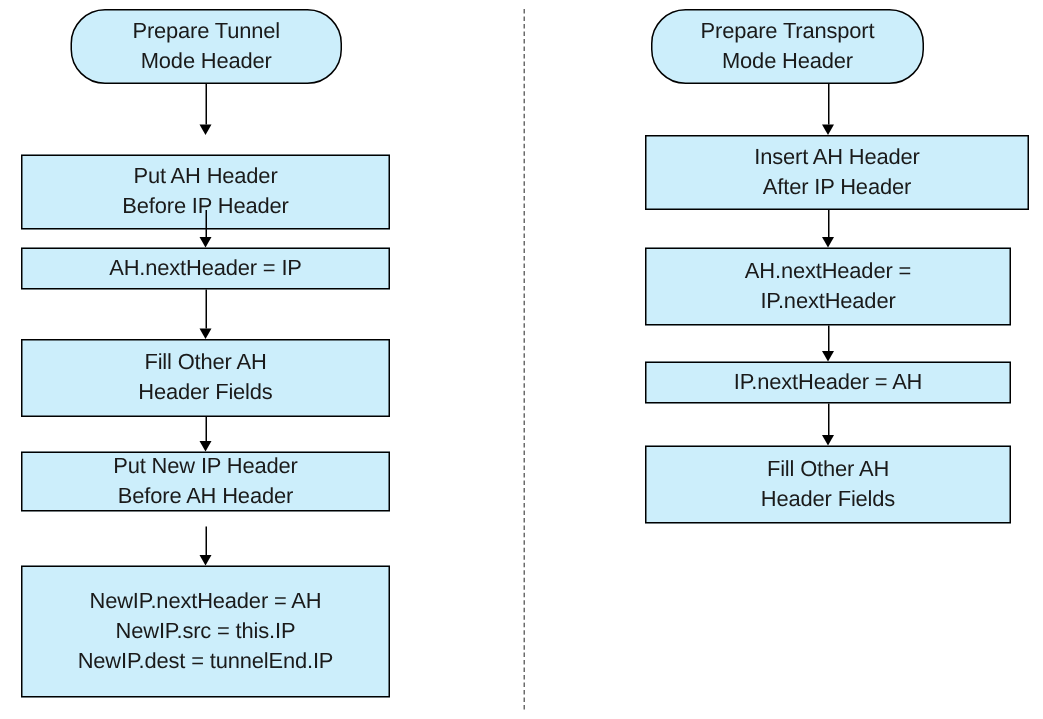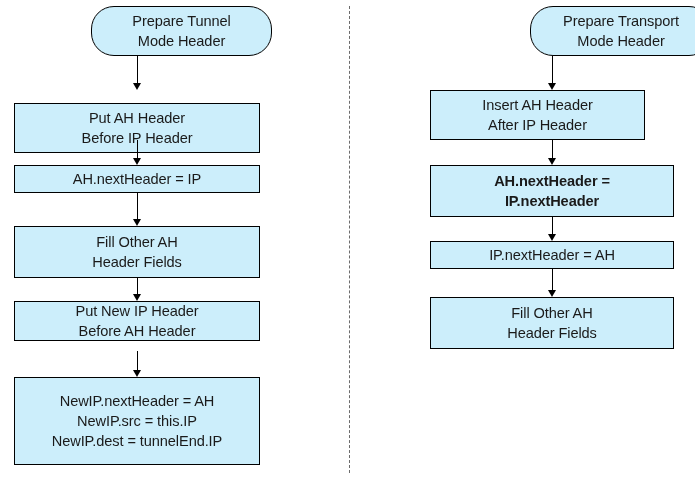--- a/index.html
+++ b/index.html
@@ -28,21 +28,20 @@
     text-align: center;
     color: #1a1a1a;
     font-size: 14.6px;
     line-height: 1.38;
     letter-spacing: -0.1px;
     white-space: pre-line;
     font-family: "Liberation Sans", sans-serif;
   }
   .node.rounded {
     border-radius: 23px;
-    margin-left: 44px;
   }
   .edge {
     position: absolute;
     width: 0;
     border-left: 1.6px solid #000000;
   }
   .arrowhead {
     position: absolute;
     width: 0;
     height: 0;
@@ -81,25 +80,25 @@
     <div class="edge" style="left: 137px; top: 278px; height: 16px;"></div>
     <div class="edge" style="left: 137px; top: 351px; height: 19px;"></div>
   <div class="arrowhead" style="left: 133.3px; top: 83px;"></div>
       <div class="arrowhead" style="left: 133.3px; top: 158px;"></div>
       <div class="arrowhead" style="left: 133.3px; top: 219px;"></div>
       <div class="arrowhead" style="left: 133.3px; top: 294px;"></div>
       <div class="arrowhead" style="left: 133.3px; top: 370px;"></div>
     </div>
 
   <div>
-    <div class="node rounded" style="left: 486px; top: 6px; width: 182px; height: 50px;">Prepare Transport
+    <div class="node rounded" style="left: 434px; top: 6px; width: 182px; height: 50px;">Prepare Transport
 Mode Header</div>
-    <div class="node" style="left: 430px; top: 90px; width: 215px; height: 50px; text-align: center;">Insert AH Header
+    <div class="node" style="left: 430px; top: 90px; width: 256px; height: 50px; text-align: center;">Insert AH Header
 After IP Header</div>
-    <div class="node" style="left: 430px; top: 165px; width: 244px; height: 52px; font-weight: bold;">AH.nextHeader =
+    <div class="node" style="left: 430px; top: 165px; width: 244px; height: 52px;">AH.nextHeader =
 IP.nextHeader</div>
     <div class="node" style="left: 430px; top: 241px; width: 244px; height: 28px; text-align: center;">IP.nextHeader = AH</div>
     <div class="node" style="left: 430px; top: 297px; width: 244px; height: 52px;">Fill Other AH
 Header Fields</div>
 
     <div class="edge" style="left: 552px; top: 56px; height: 27px;"></div>
     <div class="edge" style="left: 552px; top: 140px; height: 18px;"></div>
     <div class="edge" style="left: 552px; top: 217px; height: 17px;"></div>
     <div class="edge" style="left: 552px; top: 269px; height: 21px;"></div>
   <div class="arrowhead" style="left: 548.3px; top: 83px;"></div>

